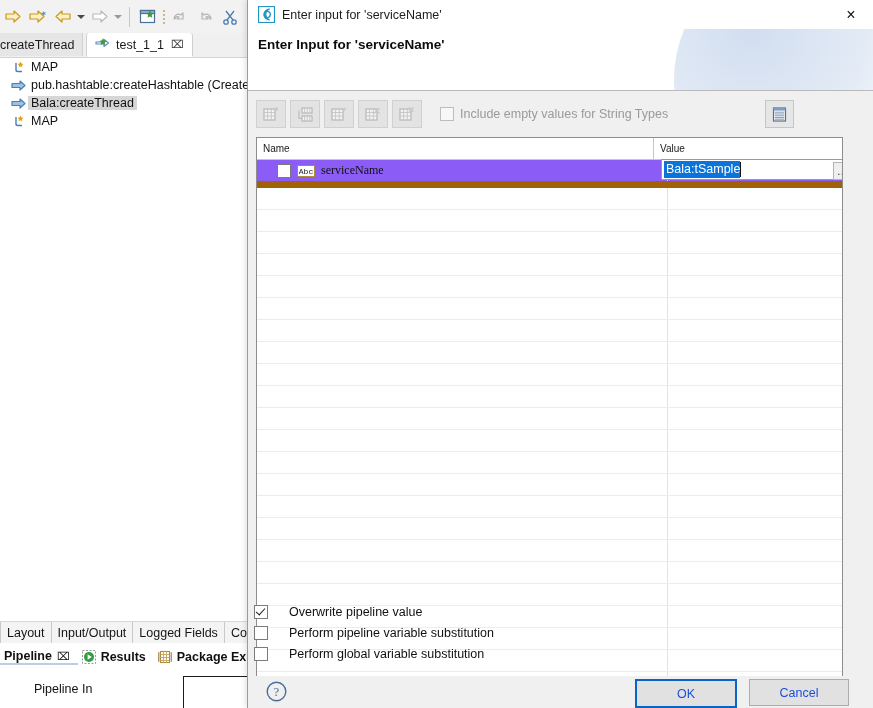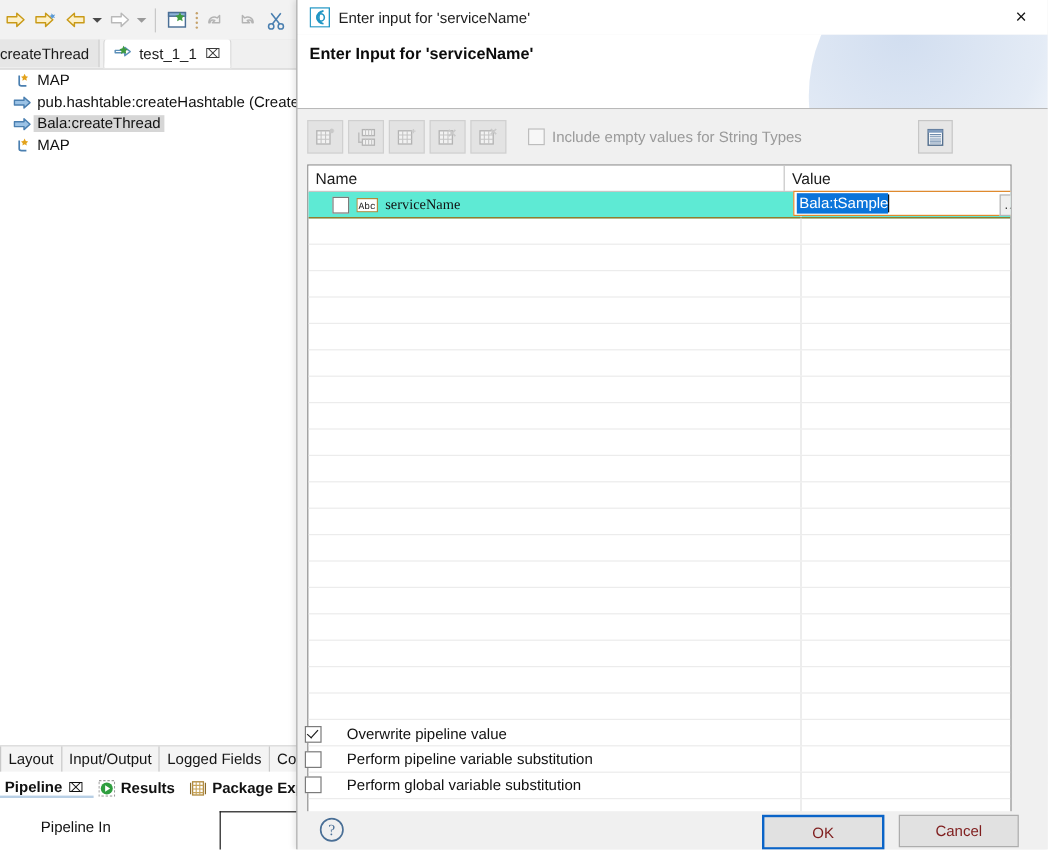--- a/index.html
+++ b/index.html
@@ -178,31 +178,31 @@
   }
 
   
   .grid {
     position: absolute; left: 8px; top: 46px; width: 585px; height: 545px;
     border: 1px solid #8d8d8d; background: #ffffff; overflow: hidden;
   }
   .grid-head { display: flex; height: 21px; background: #ffffff;
                border-bottom: 1px solid #c6c6c6; }
   .gh {
-    font-size: 13px; color: #1a1a1a; padding-left: 6px;
+    font-size: 10px; color: #1a1a1a; padding-left: 6px;
     display: flex; align-items: center;
   }
   .gh.name { width: 390px; border-right: 1px solid #c6c6c6; }
   .gh.value { flex: 1; }
   .grid-rows { position: relative; }
   .grow { display: flex; height: 21px; border-bottom: 1px solid #ececec; }
   .grow .c-name { width: 390px; border-right: 1px solid #e2e2e2; display: flex;
                   align-items: center; padding-left: 20px; gap: 6px; }
   .grow .c-val { flex: 1; display: flex; align-items: center; padding-left: 4px; }
-  .grow.sel { background: #5eead4; border-bottom: 1px solid #a16207; }
+  .grow.sel { background: #8b5cf6; border-bottom: 7px solid #a16207; }
   .grow.sel .c-name { border-right: 1px solid #cde8fb; }
   .row-name-txt { font-size: 12px; color: #111; font-family: Liberation Serif, serif; }
 
   .cell-editor {
     position: absolute; left: 404px; top: 21px; width: 194px; height: 21px;
     background: #ffffff; border: 1px solid #e08a2e;
     display: flex; align-items: center; box-sizing: border-box;
   }
   .cell-editor .sel-text {
     background: #0a74da; color: #ffffff; font-size: 12.5px;
@@ -233,21 +233,21 @@
 
   
   .dlg-footer {
     position: absolute; left: 0; top: 676px; width: 626px; height: 32px;
     background: #f0f0f0;
   }
   .help-ico { position: absolute; left: 18px; top: 5px; }
   .btn {
     position: absolute; top: 3px; height: 25px; width: 98px;
     background: #e1e1e1; border: 1px solid #adadad;
-    font-size: 12.5px; color: #7f1d1d; display: flex;
+    font-size: 12.5px; color: #1d4ed8; display: flex;
     align-items: center; justify-content: center;
   }
   .btn.ok { right: 137px; border: 2px solid #0a64c8; }
   .btn.cancel { right: 25px; }
 </style>
 </head>
 <body>
 
 <div id="root">
 

